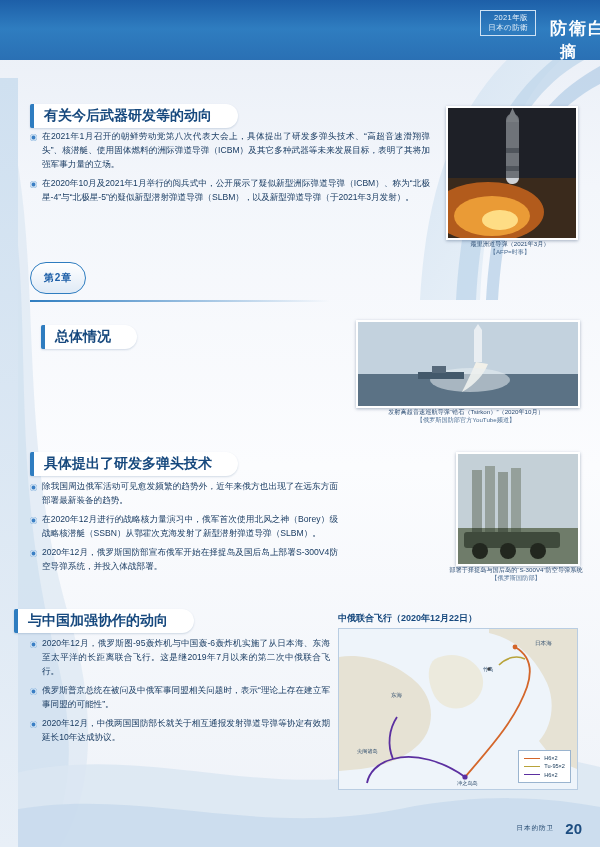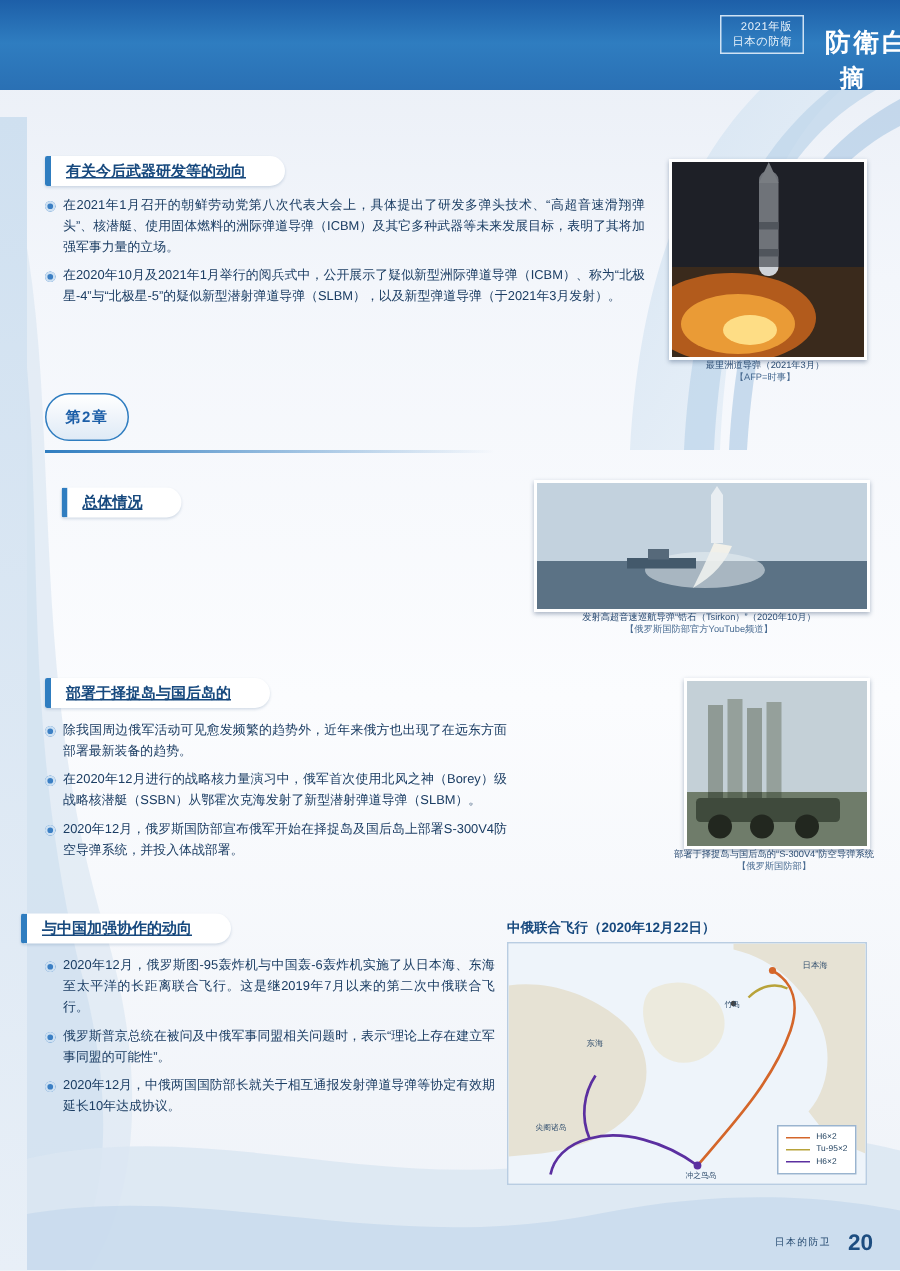--- a/index.html
+++ b/index.html
@@ -36,24 +36,23 @@
   .hdr-title{font-size:17px;font-weight:bold;letter-spacing:2px;display:inline-block;vertical-align:bottom;margin-left:8px;}
   .hdr-sub{font-size:16px;font-weight:bold;letter-spacing:6px;margin-top:2px;color:#fff;}
   .hdr-row{display:flex;align-items:flex-end;justify-content:flex-end;gap:6px;}
 
   
   .sec-head{
     position:relative;display:inline-block;
     background:#ffffff;
     border-left:4px solid #2f7dc0;
     padding:3px 26px 3px 10px;
-    font-size:10px;font-weight:bold;color:#17497e;
+    font-size:14px;font-weight:bold;color:#17497e;
     border-radius:2px 14px 14px 2px;
     box-shadow:0 1px 2px rgba(30,70,120,.18);
-    text-decoration:underline;
   }
   .sec-head-wrap{position:absolute;}
 
   .bullets{position:absolute;font-size:8.6px;line-height:1.62;color:#1b3d63;}
   .bullet{display:flex;margin-bottom:5px;}
   .bullet .dot{
     flex:0 0 auto;width:7px;height:7px;border-radius:50%;
     background:#3b7fc4;margin:4px 5px 0 0;
     box-shadow:inset 0 0 0 1.6px #cde0f2;
   }
@@ -194,21 +193,21 @@
       <rect x="60" y="50" width="46" height="7" fill="#43596b"></rect>
       <rect x="74" y="44" width="14" height="7" fill="#56697a"></rect>
     </svg>
   </div>
   <div class="cap" style="left:352px;top:408px;width:228px;">
     <div>发射高超音速巡航导弹“锆石（Tsirkon）”（2020年10月）</div>
     <div class="src">【俄罗斯国防部官方YouTube频道】</div>
   </div>
 
   <div class="sec-head-wrap" style="left:30px;top:452px;">
-    <div class="sec-head">部署于择捉岛与国后岛的</div>
+    <div class="sec-head">具体提出了研发多弹头技术</div>
   </div>
   <div class="bullets" style="left:30px;top:480px;width:308px;">
     <div class="bullet">
       <div class="dot"></div>
       <div class="txt">除我国周边俄军活动可见愈发频繁的趋势外，近年来俄方也出现了在远东方面部署最新装备的趋势。</div>
     </div>
     <div class="bullet">
       <div class="dot"></div>
       <div class="txt">在2020年12月进行的战略核力量演习中，俄军首次使用北风之神（Borey）级战略核潜艇（SSBN）从鄂霍次克海发射了新型潜射弹道导弹（SLBM）。</div>
     </div>

